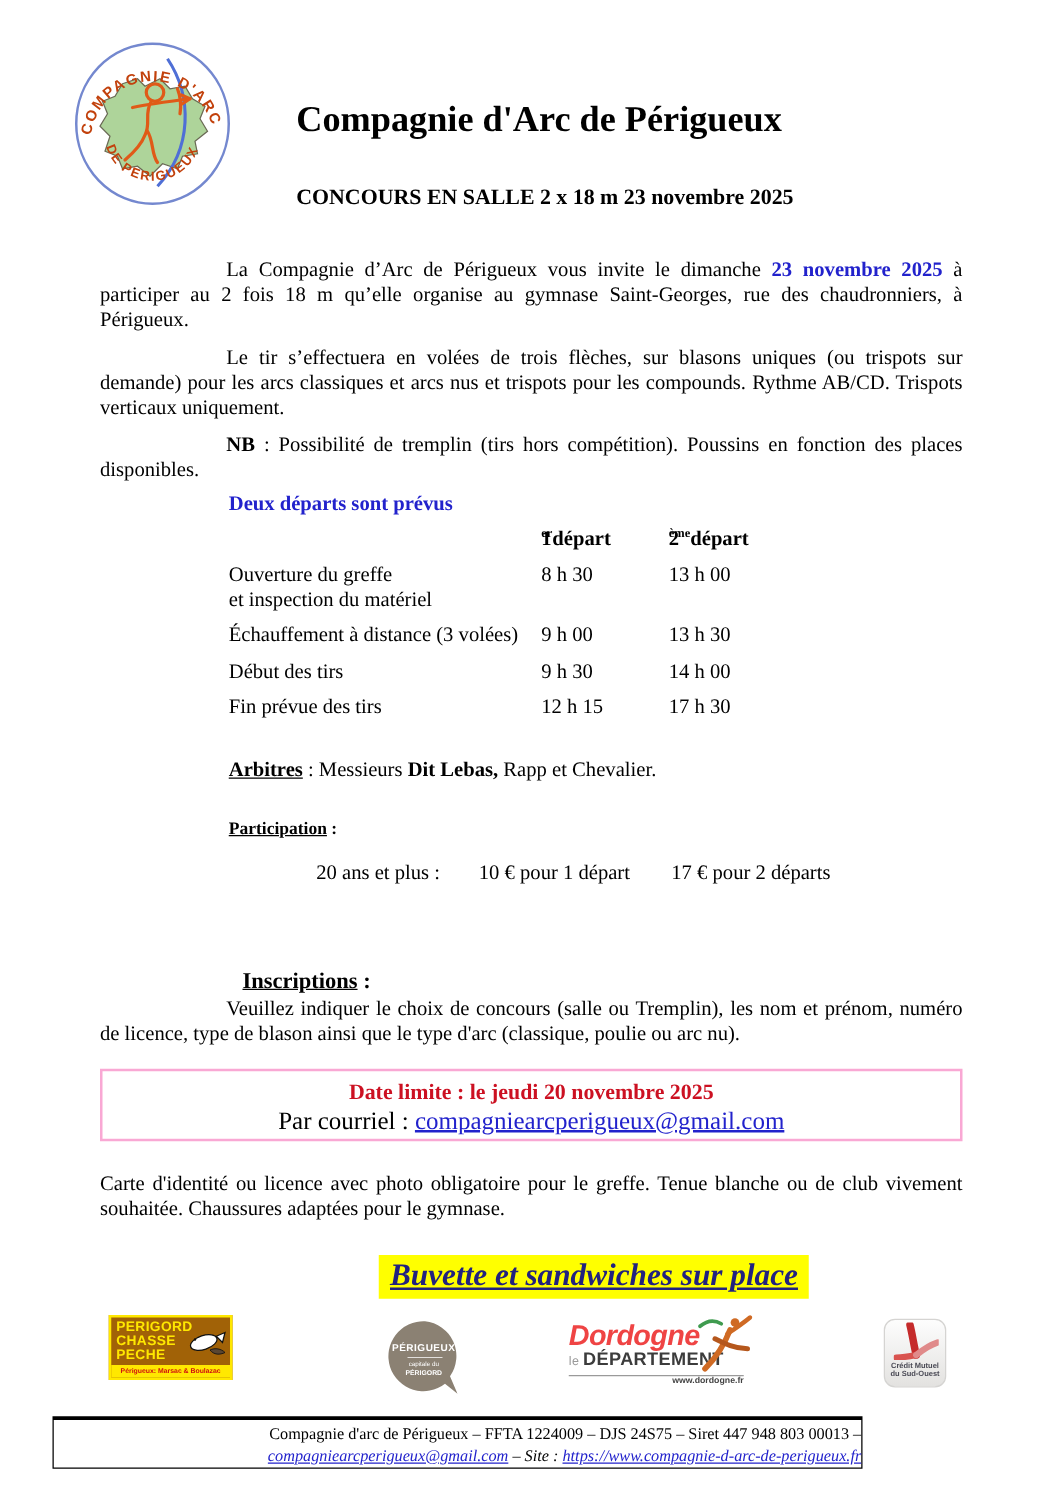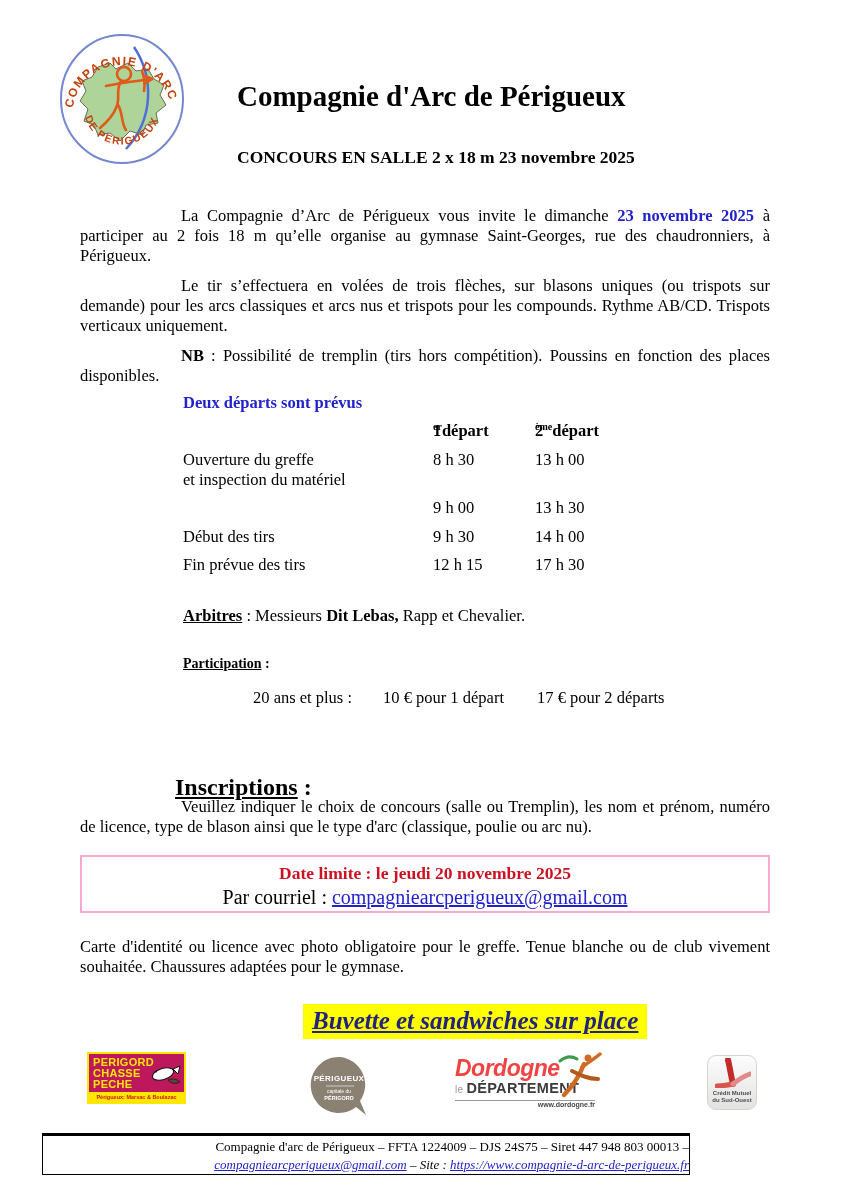--- a/index.html
+++ b/index.html
@@ -30,21 +30,21 @@
   .pc2{left:284px;}
   .deadline-box{left:80px;top:855px;width:690px;height:58px;border:2px solid #f9a8d4;
                 box-sizing:border-box;text-align:center;}
   .deadline-line{margin-top:6px;font-size:17.5px;font-weight:bold;color:var(--red);}
   .courriel-line{margin-top:2px;font-size:20px;}
   a{color:var(--link);}
   .banner{left:303px;top:1004px;background:var(--hl-yellow);color:var(--navy);
           font-size:25px;font-weight:bold;font-style:italic;padding:3px 9px 4px;text-decoration:underline;}
   
   .sans{font-family:"Liberation Sans",sans-serif;}
-  .pcp{left:87px;top:1052px;width:99px;height:52px;background:#be185d;border:2px solid #ffe800;
+  .pcp{left:87px;top:1052px;width:99px;height:52px;background:#a16207;border:2px solid #ffe800;
        box-sizing:border-box;}
   .pcp-text{position:absolute;left:4px;top:3px;color:#ffe800;font-weight:bold;
             font-size:11px;line-height:11px;letter-spacing:.3px;}
   .pcp-strip{position:absolute;left:0;bottom:0;width:100%;height:10px;background:#ffe800;
              color:#d01010;font-size:5.5px;font-weight:bold;text-align:center;line-height:10px;}
   .bubble{left:308px;top:1055px;}
   .dordogne{left:455px;top:1057px;width:145px;}
   .dord-name{font-size:23px;font-weight:bold;color:#ef4444;letter-spacing:-.5px;line-height:23px;font-style:italic;}
   .dord-dept{font-size:14.5px;font-weight:bold;color:#3c3c3c;letter-spacing:.3px;line-height:16px;}
   .dord-le{font-size:10px;font-weight:normal;color:#9a9a9a;}
@@ -105,20 +105,21 @@
 
   <div class="abs trow" style="top:450px;">
     <span class="tc0">Ouverture du greffe</span>
     <span class="tc1">8 h 30</span>
     <span class="tc2">13 h 00</span>
   </div>
   <div class="abs trow" style="top:470px;">
     <span class="tc0">et inspection du matériel</span>
   </div>
   <div class="abs trow" style="top:498px;">
+    <span class="tc0">Échauffement à distance (3 volées)</span>
     <span class="tc1">9 h 00</span>
     <span class="tc2">13 h 30</span>
   </div>
   <div class="abs trow" style="top:527px;">
     <span class="tc0">Début des tirs</span>
     <span class="tc1">9 h 30</span>
     <span class="tc2">14 h 00</span>
   </div>
   <div class="abs trow" style="top:555px;">
     <span class="tc0">Fin prévue des tirs</span>
@@ -129,21 +130,21 @@
   <p class="abs" style="left:183px;top:606px;font-size:16.5px;"><span class="b underline">Arbitres</span><span> : Messieurs </span><span class="b">Dit Lebas,</span><span> Rapp et Chevalier.</span></p>
 
   <p class="abs" style="left:183px;top:656px;font-size:14px;"><span class="b underline">Participation</span><span class="b"> :</span></p>
 
   <div class="abs prow" style="top:688px;">
     <span class="pc0">20 ans et plus :</span>
     <span class="pc1">10 € pour 1 départ</span>
     <span class="pc2">17 € pour 2 départs</span>
   </div>
 
-  <p class="abs" style="left:175px;top:774px;font-size:24px;"><span class="b underline">Inscriptions</span><span class="b"> :</span></p>
+  <p class="abs" style="left:194px;top:774px;font-size:18px;"><span class="b underline">Inscriptions</span><span class="b"> :</span></p>
 
   <p class="abs para indent" style="top:797px;">Veuillez indiquer le choix de concours (salle ou Tremplin), les nom et prénom, numéro de licence, type de blason ainsi que le type d'arc (classique, poulie ou arc nu).</p>
 
   <div class="abs deadline-box">
     <div class="deadline-line">Date limite : le jeudi 20 novembre 2025</div>
     <div class="courriel-line"><span>Par courriel : </span><a href="#">compagniearcperigueux@gmail.com</a></div>
   </div>
 
   <p class="abs para" style="top:937px;">Carte d'identité ou licence avec photo obligatoire pour le greffe. Tenue blanche ou de club vivement souhaitée. Chaussures adaptées pour le gymnase.</p>
 

